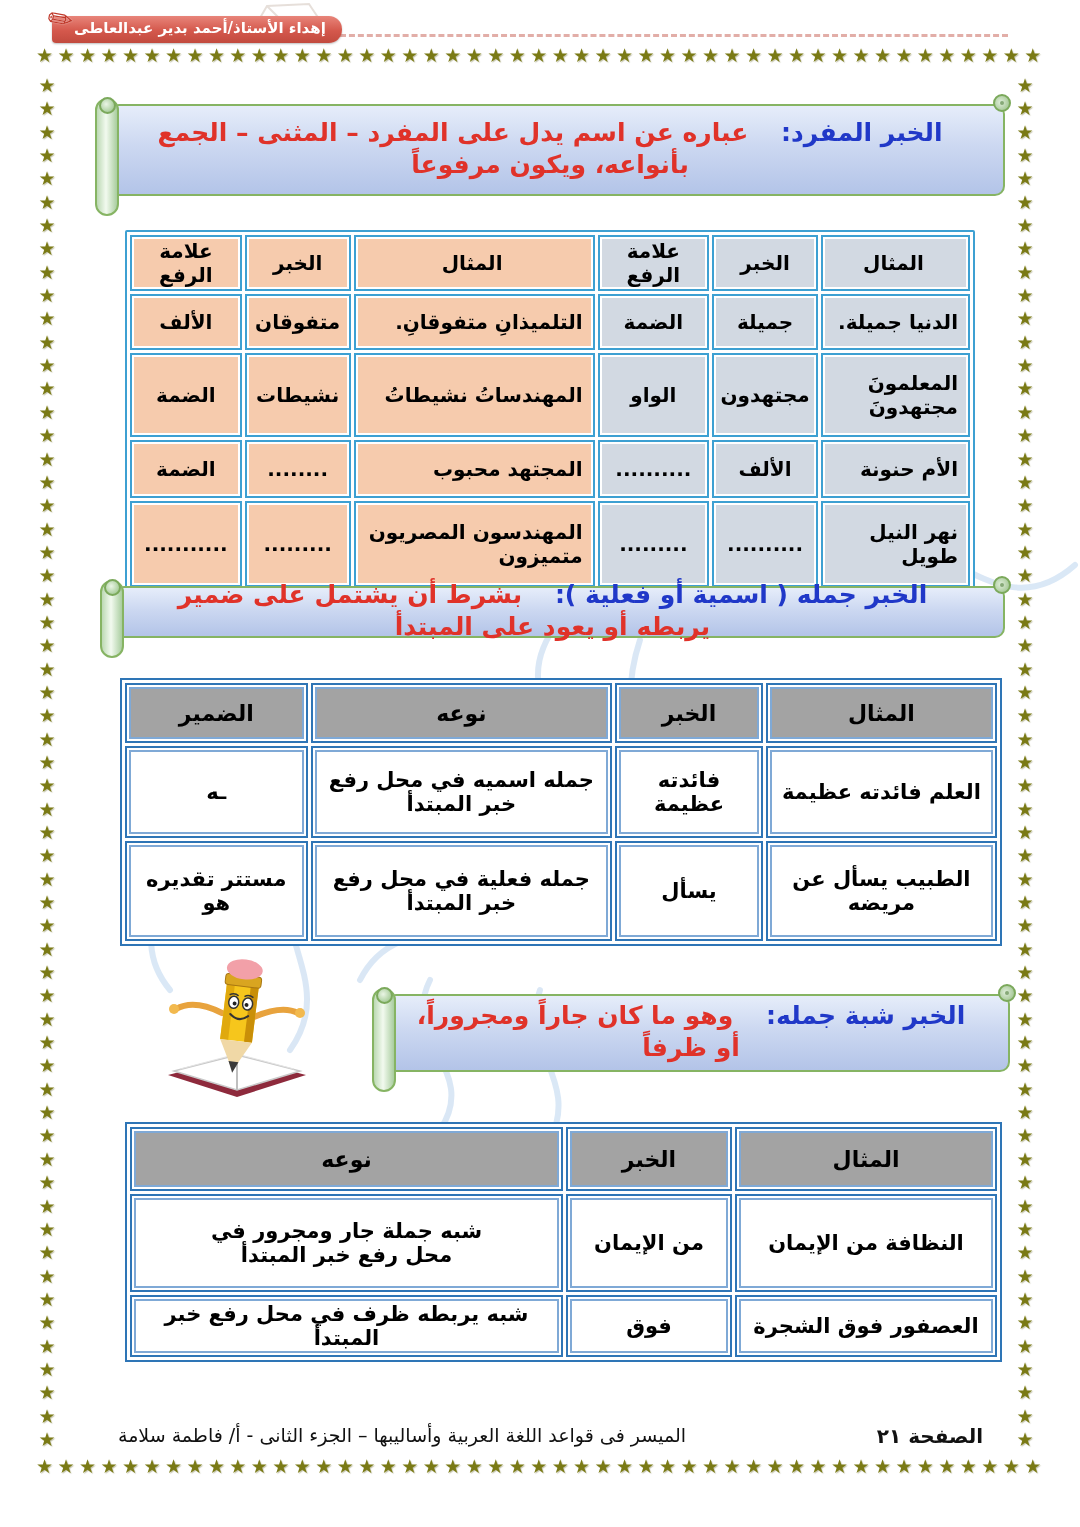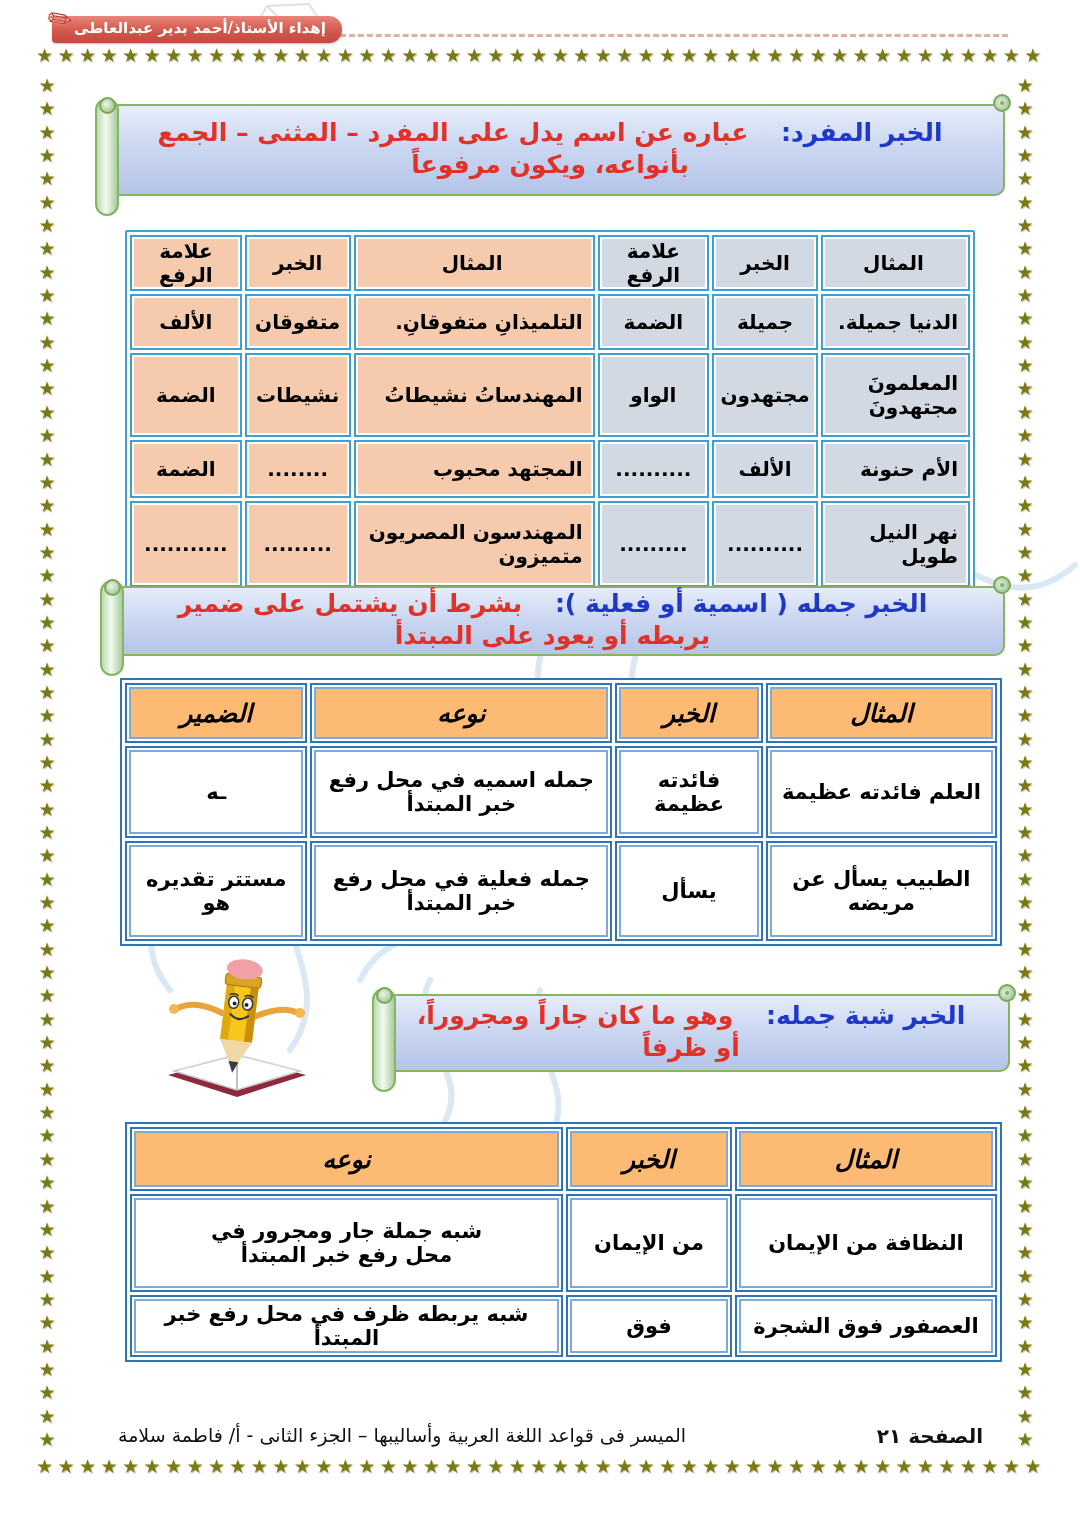--- a/index.html
+++ b/index.html
@@ -76,21 +76,21 @@
   .t1 .orange { background:#f6cbad; }
   .t1 .ex     { text-align:right; padding-right:10px; }
   .t1 th.ex   { text-align:center; }
 
   
   .t23 { border-spacing:3px; border:2px solid #2e75b6; }
   .t23 td, .t23 th {
     border:2px solid #2e75b6; font-size:21px; padding:4px 8px;
     box-shadow:inset 0 0 0 2px #ffffff, inset 0 0 0 4px #7fa9d6;
   }
-  .t23 th { background:#fdba74; font-size:25px;font-style:italic; }
+  .t23 th { background:#a3a3a3; font-size:22px; }
   .t23 td { background:#ffffff; }
 
   
   .watermark { position:absolute; left:0; top:0; z-index:1; pointer-events:none; }
 
   
   .pencil-cartoon { position:absolute; left:150px; top:955px; z-index:2; }
 
   
   .footer-title { position:absolute; top:1424px; left:118px; z-index:3;
@@ -409,21 +409,21 @@
       <td class="blue ex">نهر النيل طويل</td>
       <td class="blue">..........</td>
       <td class="blue">.........</td>
       <td class="orange ex">المهندسون المصريون متميزون</td>
       <td class="orange">.........</td>
       <td class="orange">...........</td>
     </tr>
   </tbody>
     </table>
 
-  <div class="banner" style="left:100px; top:586px; width:905px; height:70px;">
+  <div class="banner" style="left:100px; top:586px; width:905px; height:52px;">
     <div class="body">
       <div class="banner-line">
         <span class="t-blue">الخبر جمله ( اسمية أو فعلية ):</span>
         <span class="t-red">بشرط أن يشتمل على ضمير يربطه أو يعود على المبتدأ</span>
       </div>
     </div>
     <span class="roll"></span>
     <span class="curl"></span>
   </div>
 

